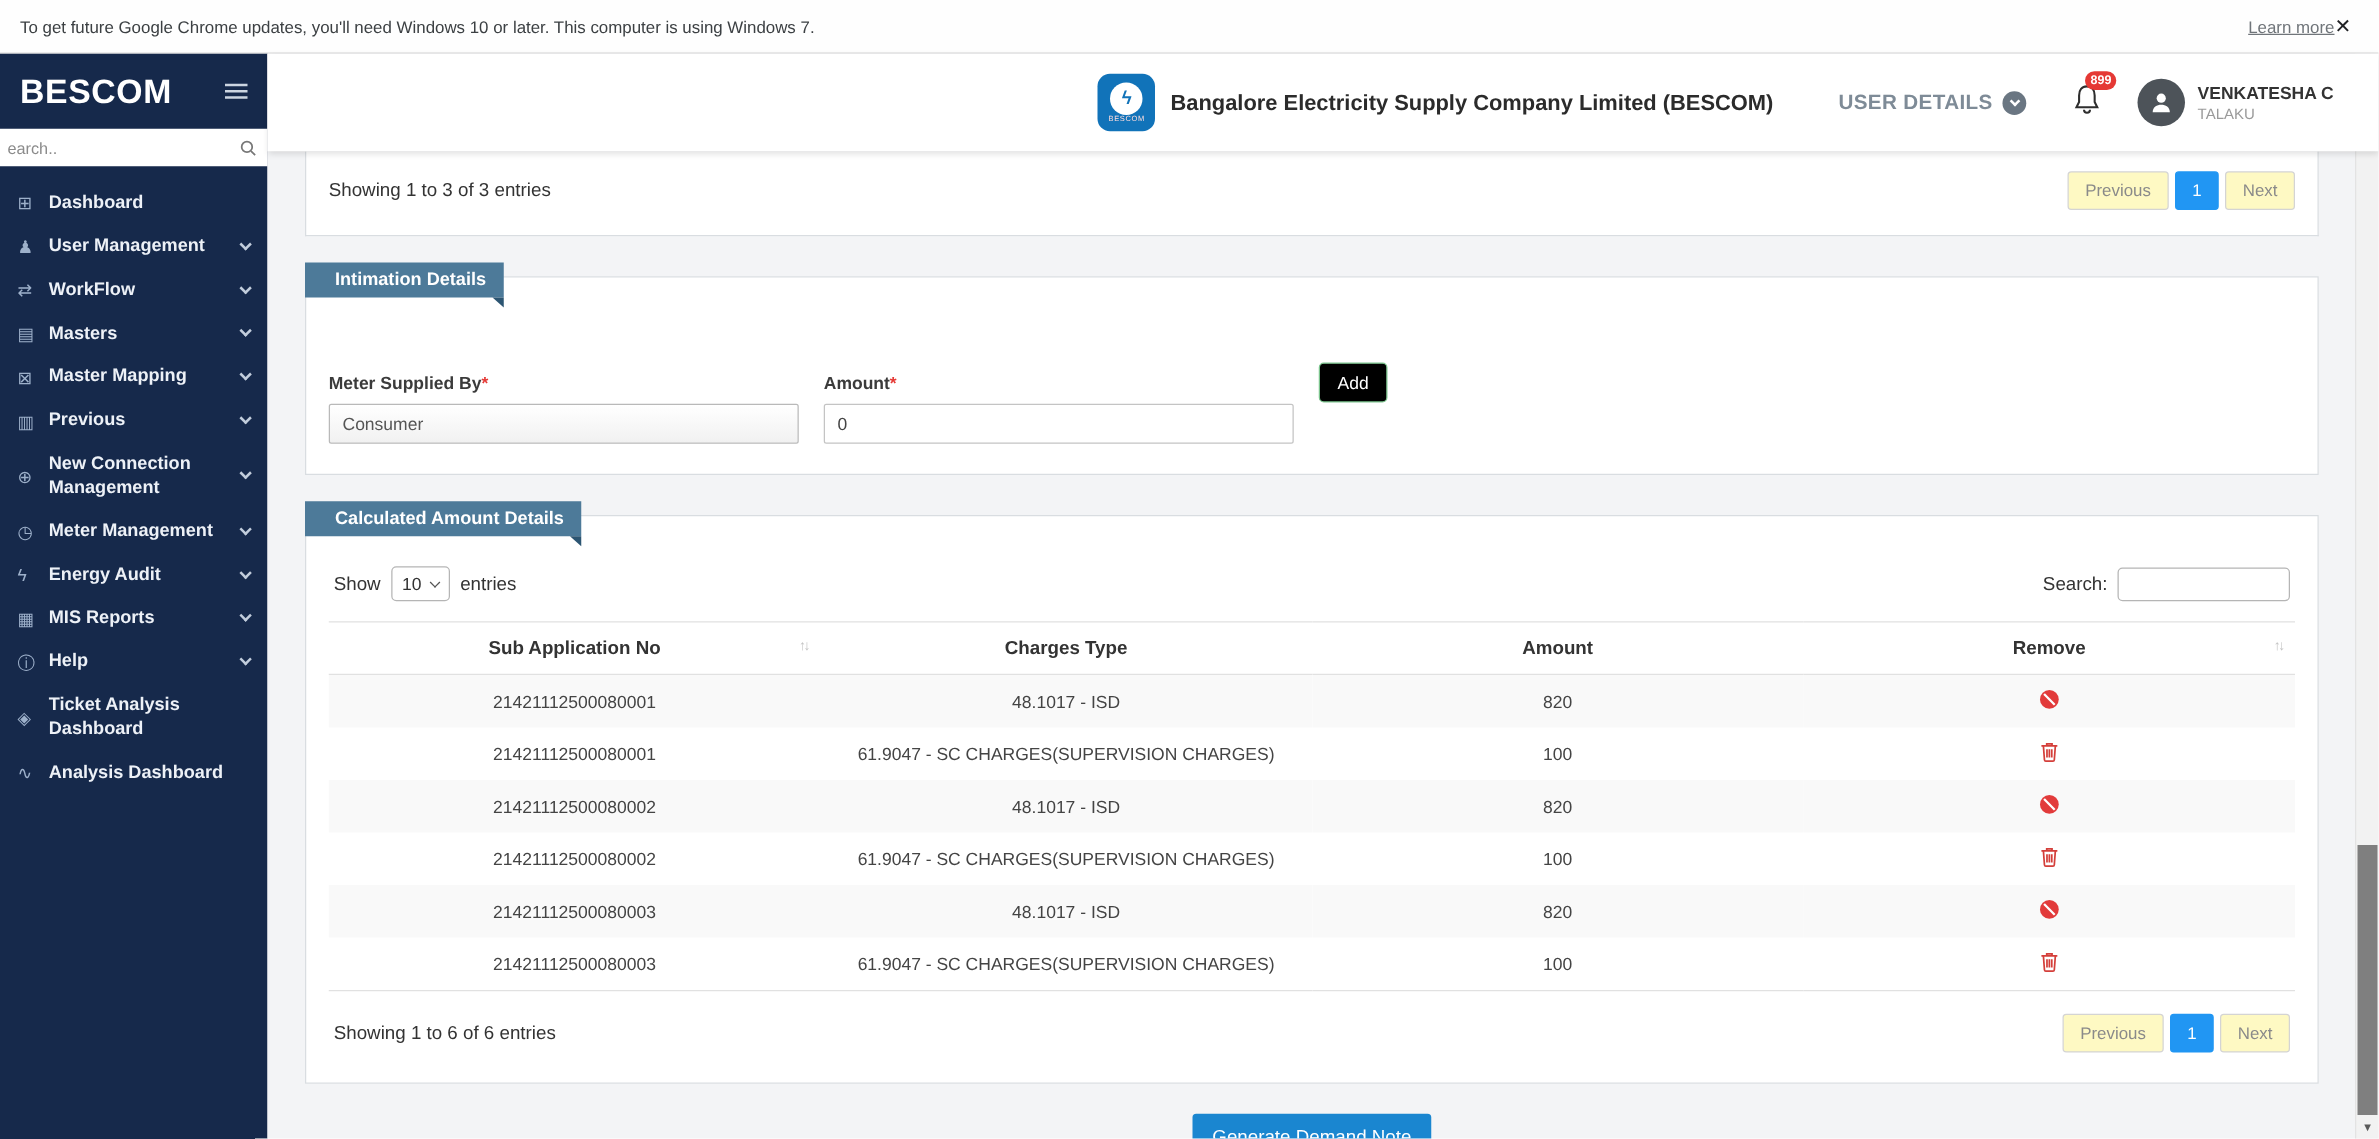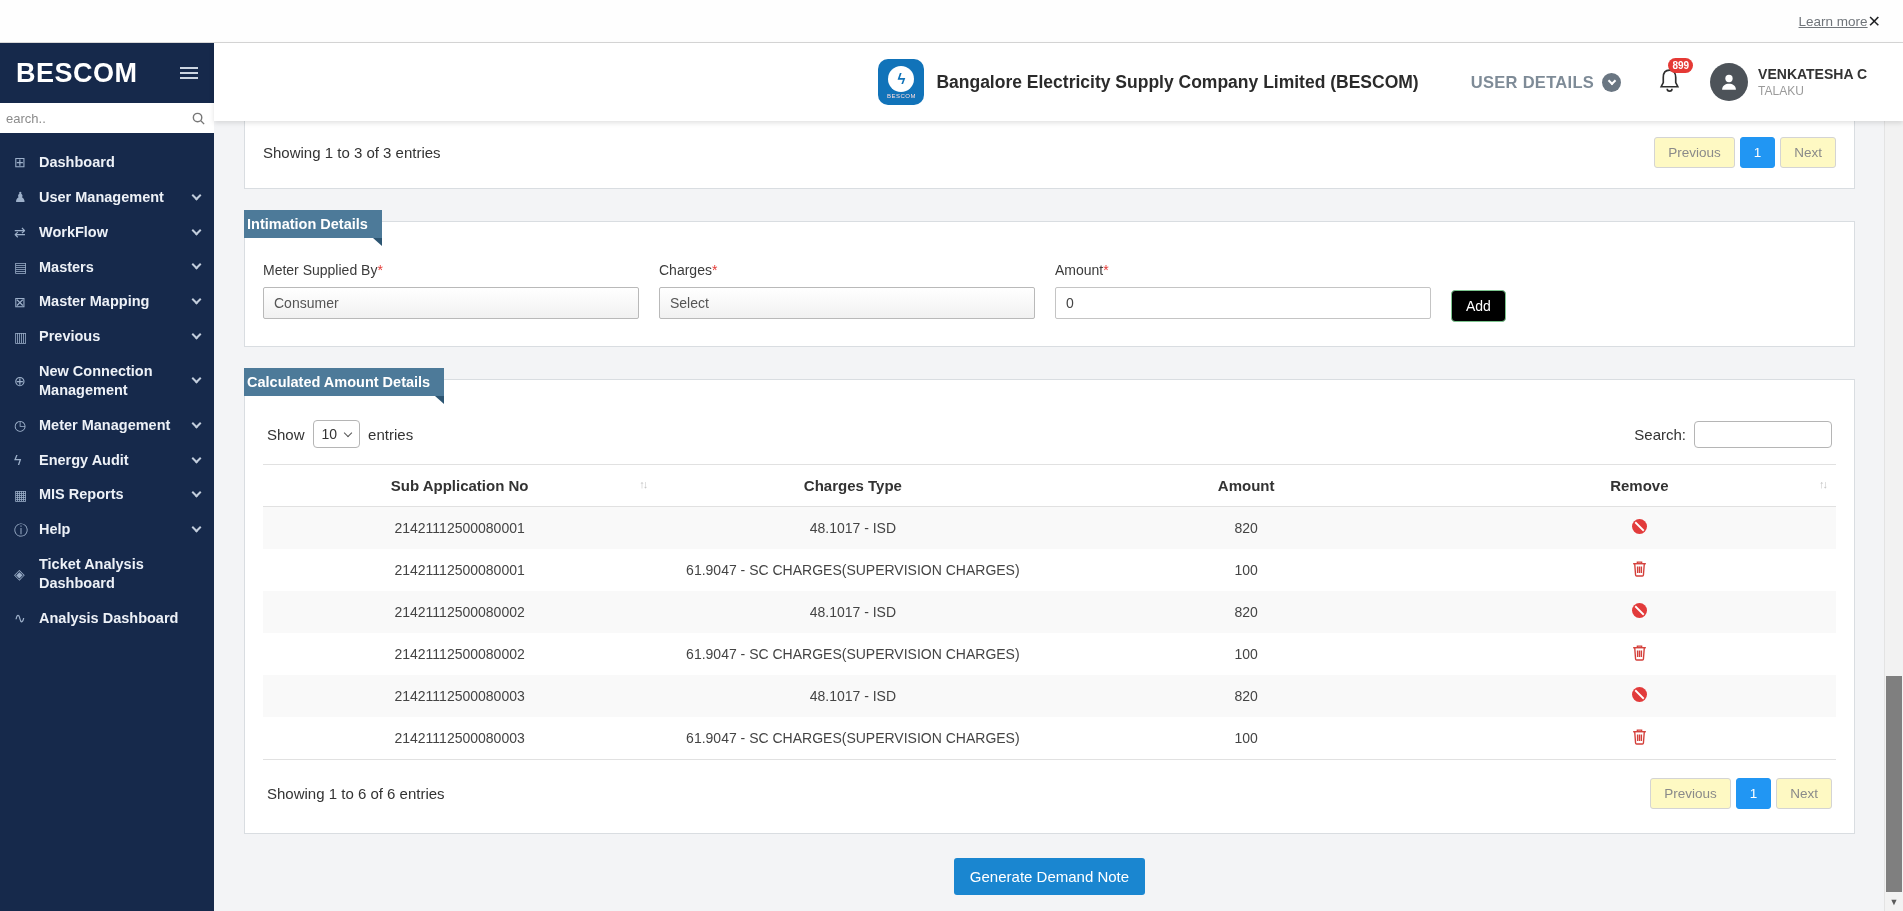--- a/index.html
+++ b/index.html
@@ -55,26 +55,26 @@
 
   .card { background:#fff; border:1px solid #d9dde1; }
   .card.partial { display:flex; justify-content:space-between; align-items:center; padding:16px 18px 20px; border-top:none; }
   .showing { font-size:15px; color:#333; }
 
   .pagination { display:flex; gap:5px; align-items:center; }
   .page-btn { font-size:13.5px; color:#8a8a8a; background:#fef9c3; border:1px solid #d4d4d4; padding:7px 13px; border-radius:3px; cursor:pointer; }
   .page-btn.active { background:#2196f3; border-color:#2196f3; color:#fff; }
 
   .panel { position:relative; margin-top:32px; padding:40px 18px 24px; }
-  .ribbon { position:absolute; top:-12px; left:-1px; background:#4d7a99; color:#fff; font-size:14.5px; font-weight:bold; padding:6px 14px 6px 3px; }
+  .ribbon { position:absolute; top:-12px; left:-1px; background:#4d7a99; color:#fff; font-size:14.5px; font-weight:bold; padding:6px 14px 6px 24px; }
   .ribbon::after { content:""; position:absolute; right:0; bottom:-8px; width:0; height:0; border-top:8px solid #2c5572; border-left:9px solid transparent; }
 
   .fields { display:flex; align-items:flex-start; gap:20px; }
   .field { width:376px; }
-  .field-label { font-size:14px; font-weight:normal; color:#3b3b3b; }
+  .field-label { font-size:14px; font-weight:bold; color:#3b3b3b;margin-top:36px; }
   .req { color:#e53935; }
   .select-box { margin-top:9px; height:32px; border:1px solid #b9b9b9; border-radius:2px; background:linear-gradient(#ffffff,#f1f1f1); display:flex; align-items:center; padding:0 10px; font-size:14px; color:#555; cursor:pointer; }
   .text-input { margin-top:9px; height:32px; width:100%; border:1px solid #c4c4c4; border-radius:2px; padding:0 10px; font-size:14px; color:#444; outline:none; background:#fff; }
   .add-btn { margin-top:28px; background:#000000; border:1px solid #7bc48d; color:#fff; font-size:14px; padding:7px 14px; border-radius:4px; cursor:pointer; }
 
   .table-controls { display:flex; justify-content:space-between; align-items:center; padding:0 4px; }
   .show-group, .search-group { display:flex; align-items:center; gap:8px; font-size:15px; color:#333; }
   .page-size { border:1px solid #b5b5b5; border-radius:4px; height:28px; padding:0 8px; display:flex; align-items:center; gap:8px; font-size:14px; color:#333; background:#fff; cursor:pointer; }
   .ps-caret { width:6px; height:6px; border-right:1.7px solid #555; border-bottom:1.7px solid #555; transform:rotate(45deg); margin-top:-3px; }
   .search-group input { width:138px; height:27px; border:1px solid #b5b5b5; border-radius:4px; padding:0 7px; outline:none; font-size:14px; }
@@ -98,20 +98,21 @@
   .sb-up { top:1px; }
   .sb-down { bottom:1px; }
   .sb-thumb { position:absolute; left:1px; right:1px; top:633px; height:216px; background:#7f7f7f; cursor:pointer; }
 </style>
 </head>
 <body>
 
 <div class="page">
 
   <div class="chrome-bar">
+    <span class="chrome-msg">To get future Google Chrome updates, you'll need Windows 10 or later. This computer is using Windows 7.</span>
     <span class="chrome-spacer"></span>
     <a class="learn-more">Learn more</a>
     <span class="chrome-close">✕</span>
   </div>
 
   <div class="app">
 
     <aside class="sidebar">
       <div class="brand-row">
         <span class="brand">BESCOM</span>
@@ -244,26 +245,20 @@
         <section class="card panel">
           <div class="ribbon">Intimation Details</div>
           <div class="fields">
             <div class="field">
               <div class="field-label"><span>Meter Supplied By</span><span class="req">*</span></div>
               <div class="select-box">
                   <span>Consumer</span>
                 </div>
             </div>
             <div class="field">
-              <div class="field-label"><span>Charges</span><span class="req">*</span></div>
-              <div class="select-box">
-                  <span>Select</span>
-                </div>
-            </div>
-            <div class="field">
               <div class="field-label"><span>Amount</span><span class="req">*</span></div>
               <input class="text-input" type="text" value="0" style="">
             </div>
             <button class="add-btn">Add</button>
           </div>
         </section>
 
         <section class="card panel">
           <div class="ribbon">Calculated Amount Details</div>
 

